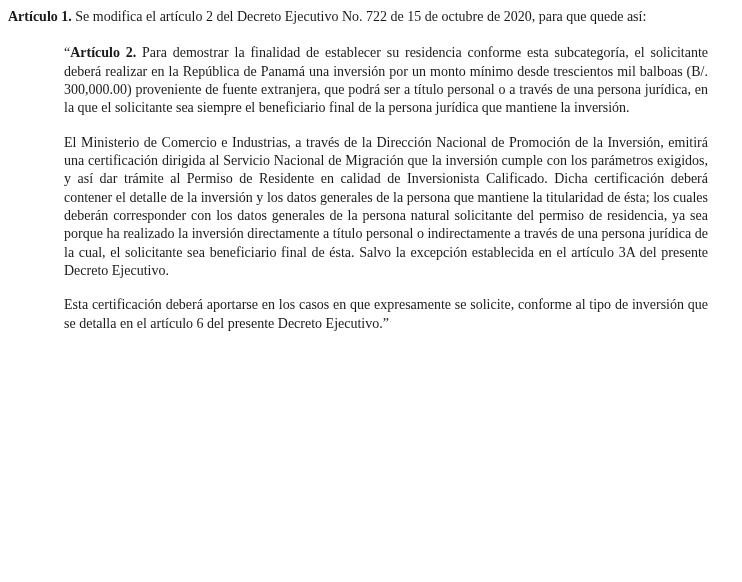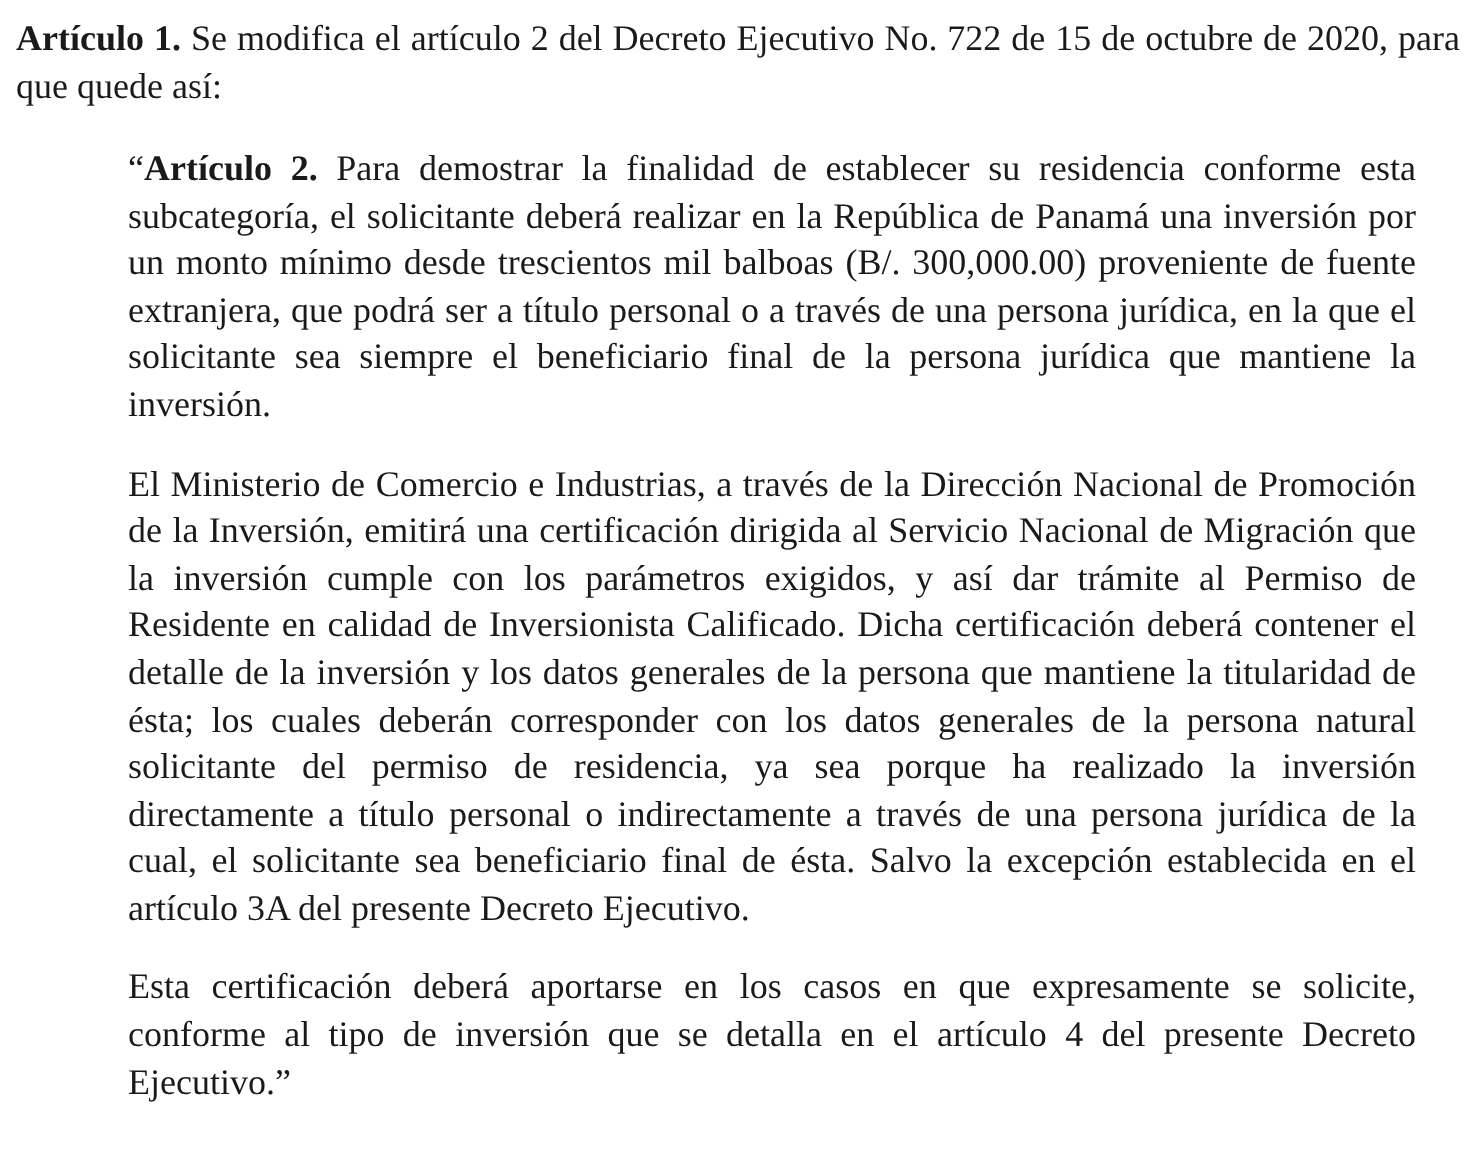--- a/index.html
+++ b/index.html
@@ -16,21 +16,21 @@
   }
   .page {
     width: 742px;
     height: 582px;
     position: relative;
     box-sizing: border-box;
     padding: 6px 10px 0 8px;
   }
   .para {
     text-align: justify;
-    font-size: 18px;
+    font-size: 14px;
     line-height: 1.31;
     margin: 0;
   }
   .lead {
     margin-top: 2px;
     margin-bottom: 18px;
     padding-right: 2px;
   }
   .quoted-block {
     margin-left: 56px;
@@ -52,17 +52,17 @@
 <div class="page">
 
   <p class="para lead"><span class="art-label">Artículo 1.</span><span> Se modifica el artículo 2 del Decreto Ejecutivo No. 722 de 15 de octubre de 2020, para que quede así:</span></p>
 
   <div class="quoted-block">
 
     <p class="para"><span>“</span><span class="art-label">Artículo 2.</span><span> Para demostrar la finalidad de establecer su residencia conforme esta subcategoría, el solicitante deberá realizar en la República de Panamá una inversión por un monto mínimo desde trescientos mil balboas (B/. 300,000.00) proveniente de fuente extranjera, que podrá ser a título personal o a través de una persona jurídica, en la que el solicitante sea siempre el beneficiario final de la persona jurídica que mantiene la inversión.</span></p>
 
     <p class="para">El Ministerio de Comercio e Industrias, a través de la Dirección Nacional de Promoción de la Inversión, emitirá una certificación dirigida al Servicio Nacional de Migración que la inversión cumple con los parámetros exigidos, y así dar trámite al Permiso de Residente en calidad de Inversionista Calificado. Dicha certificación deberá contener el detalle de la inversión y los datos generales de la persona que mantiene la titularidad de ésta; los cuales deberán corresponder con los datos generales de la persona natural solicitante del permiso de residencia, ya sea porque ha realizado la inversión directamente a título personal o indirectamente a través de una persona jurídica de la cual, el solicitante sea beneficiario final de ésta. Salvo la excepción establecida en el artículo 3A del presente Decreto Ejecutivo.</p>
 
-    <p class="para last">Esta certificación deberá aportarse en los casos en que expresamente se solicite, conforme al tipo de inversión que se detalla en el artículo 4 del presente Decreto Ejecutivo.”</p>
+    <p class="para last">Esta certificación deberá aportarse en los casos en que expresamente se solicite, conforme al tipo de inversión que se detalla en el artículo 6 del presente Decreto Ejecutivo.”</p>
 
   </div>
 
 </div>
 
 </body></html>

